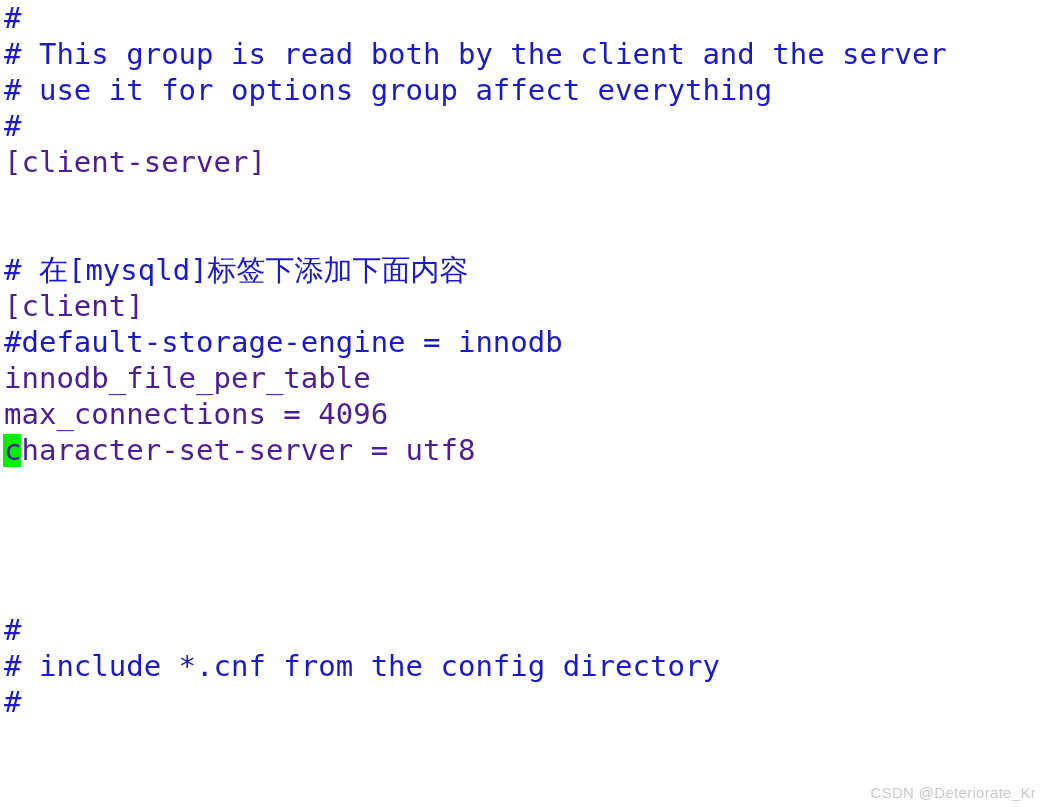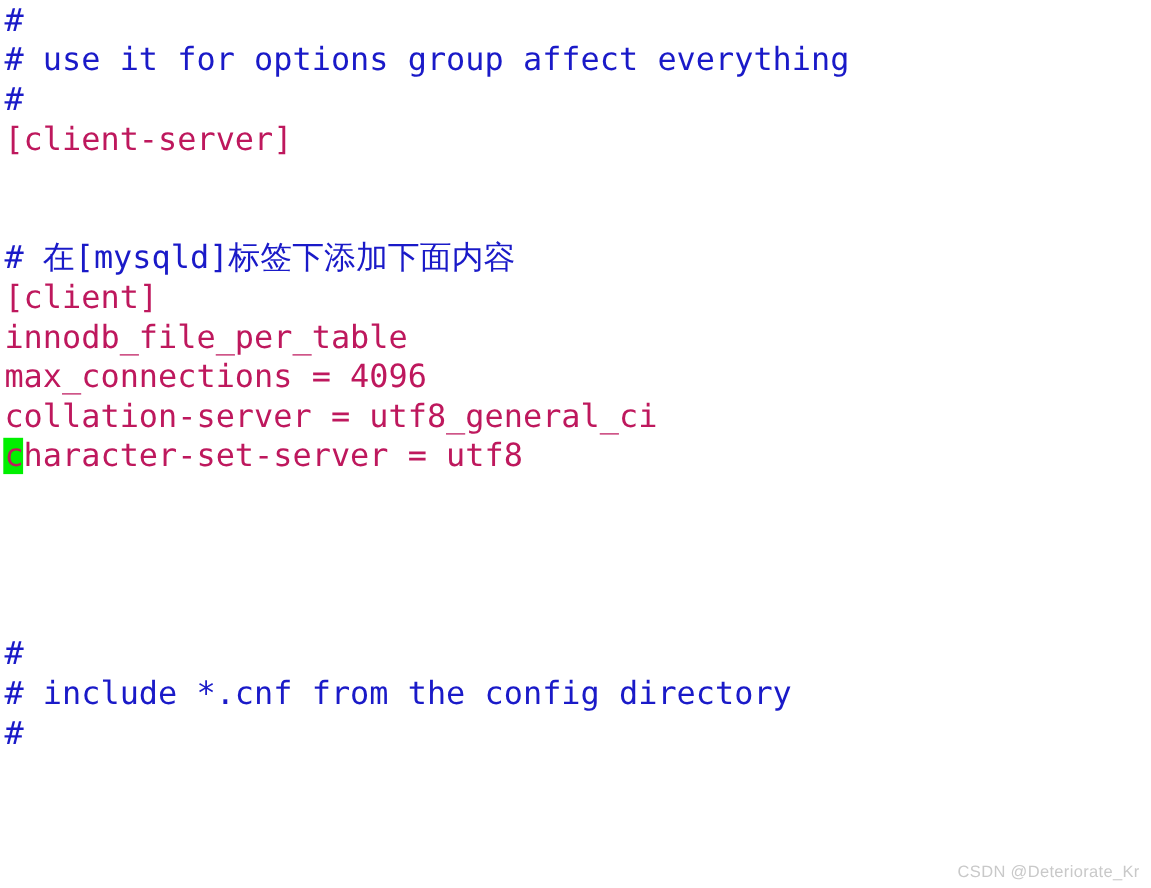--- a/index.html
+++ b/index.html
@@ -30,21 +30,21 @@
     top: 0px;
     width: 1040px;
   }
 
   .code-line {
     height: 36px;
     line-height: 36px;
     font-size: 29px;
     letter-spacing: 0px;
     white-space: pre;
-    color: #be185d;
+    color: #4c1d95;
     font-family: "DejaVu Sans Mono", "Liberation Mono", monospace;
   }
 
   .code-line.comment {
     color: #1a1ac8;
   }
 
   .code-line.blank::after {
     content: "\00a0";
   }
@@ -78,30 +78,31 @@
     white-space: nowrap;
     text-align: right;
   }
 </style>
 </head>
 <body>
 
 <div id="editor-surface">
   <div id="code-area">
       <div class="code-line comment">#</div>
+      <div class="code-line comment"># This group is read both by the client and the server</div>
       <div class="code-line comment"># use it for options group affect everything</div>
       <div class="code-line comment">#</div>
       <div class="code-line">[client-server]</div>
       <div class="code-line blank"></div>
       <div class="code-line blank"></div>
       <div class="code-line comment"># 在[mysqld]标签下添加下面内容</div>
       <div class="code-line">[client]</div>
+      <div class="code-line comment">#default-storage-engine = innodb</div>
       <div class="code-line">innodb_file_per_table</div>
       <div class="code-line">max_connections = 4096</div>
-      <div class="code-line">collation-server = utf8_general_ci</div>
       <div class="code-line cursor-line"><span class="cursor-block"></span><span class="line-text">character-set-server = utf8</span></div>
       <div class="code-line blank"></div>
       <div class="code-line blank"></div>
       <div class="code-line blank"></div>
       <div class="code-line blank"></div>
       <div class="code-line comment">#</div>
       <div class="code-line comment"># include *.cnf from the config directory</div>
       <div class="code-line comment">#</div>
     </div>
   <div id="watermark">CSDN @Deteriorate_Kr</div>

